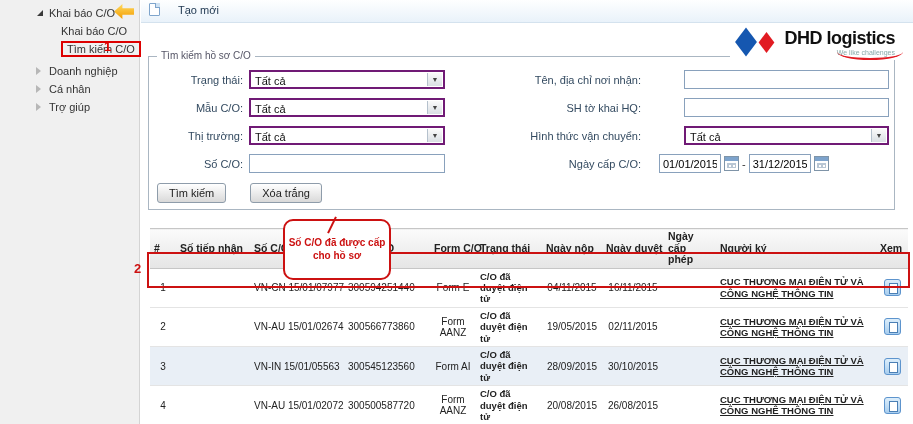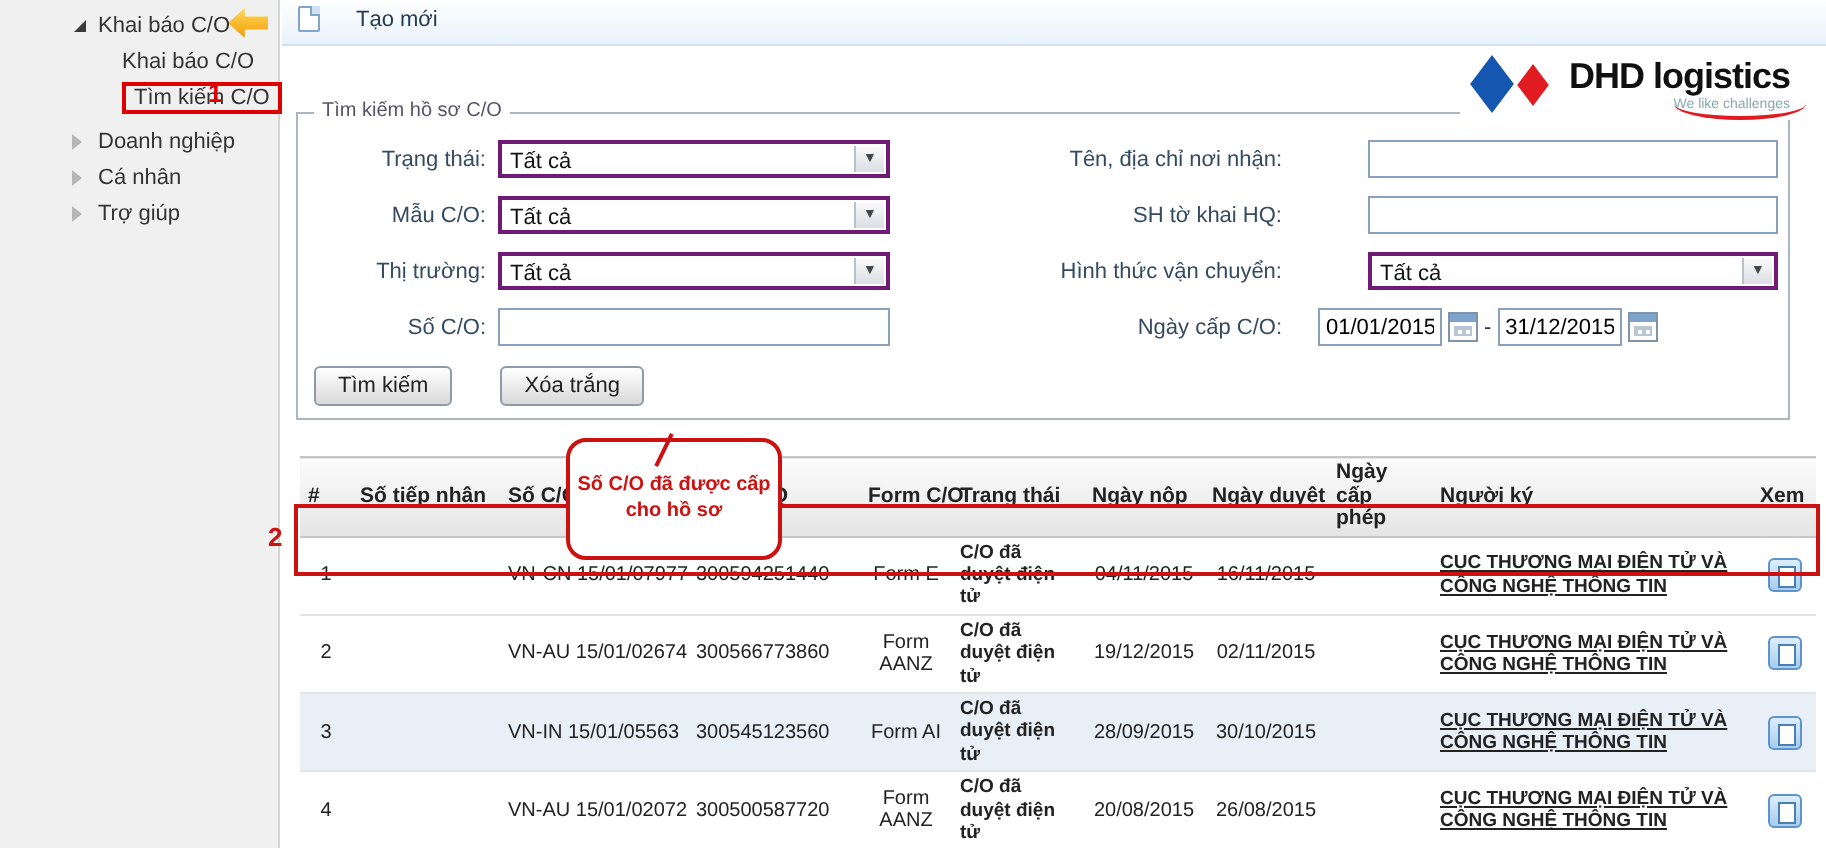--- a/index.html
+++ b/index.html
@@ -233,21 +233,21 @@
             <div class="view-icon"></div>
           </td>
         </tr>
         <tr>
           <td class="c-center">2</td>
           <td></td>
           <td class="nowrap">VN-AU 15/01/02674</td>
           <td class="nowrap">300566773860</td>
           <td class="c-center">Form AANZ</td>
           <td class="c-status">C/O đã duyệt điện tử</td>
-          <td class="c-center nowrap">19/12/2015</td>
+          <td class="c-center nowrap">19/05/2015</td>
           <td class="c-center nowrap">02/11/2015</td>
           <td></td>
           <td class="c-signer">CỤC THƯƠNG MẠI ĐIỆN TỬ VÀ CÔNG NGHỆ THÔNG TIN</td>
           <td class="c-view">
             <div class="view-icon"></div>
           </td>
         </tr>
         <tr class="alt">
           <td class="c-center">3</td>
           <td></td>

